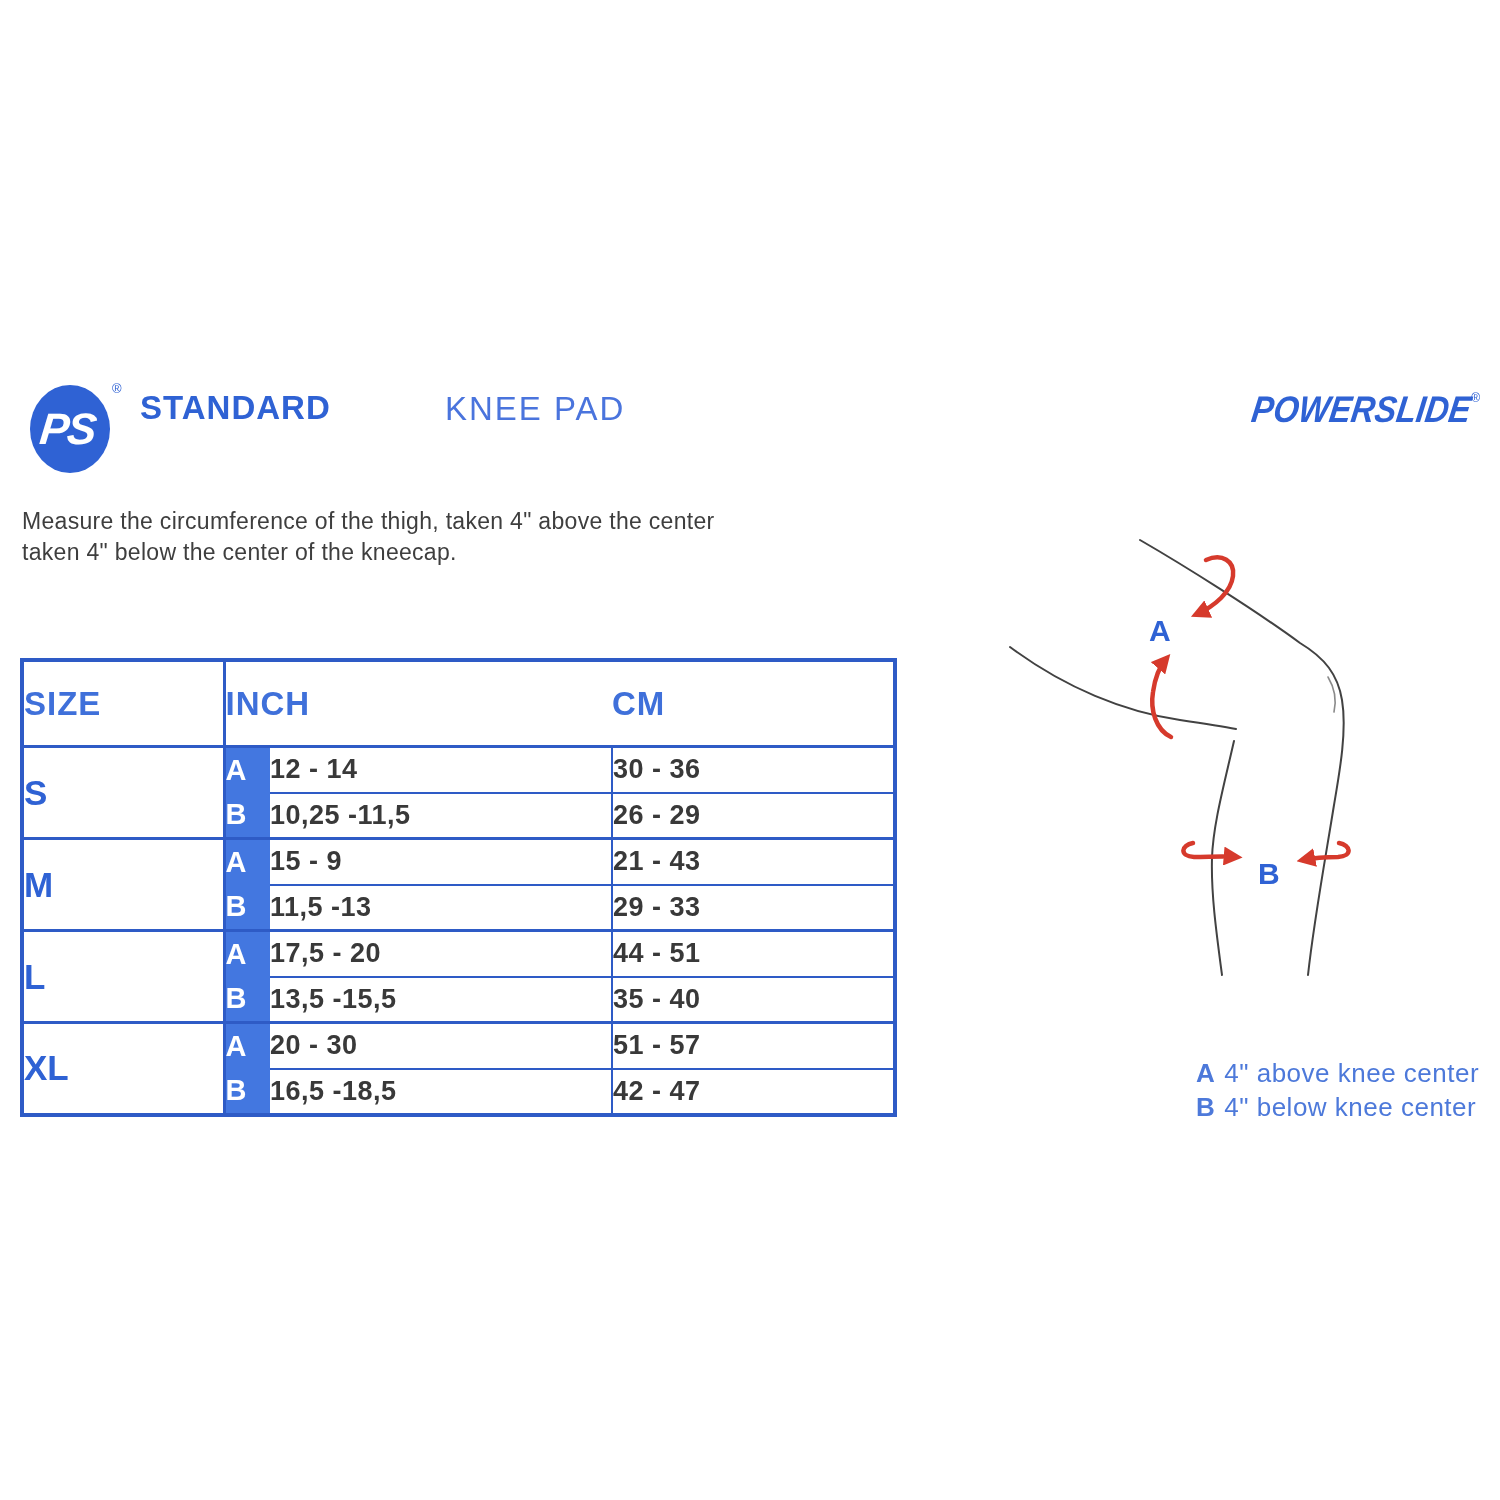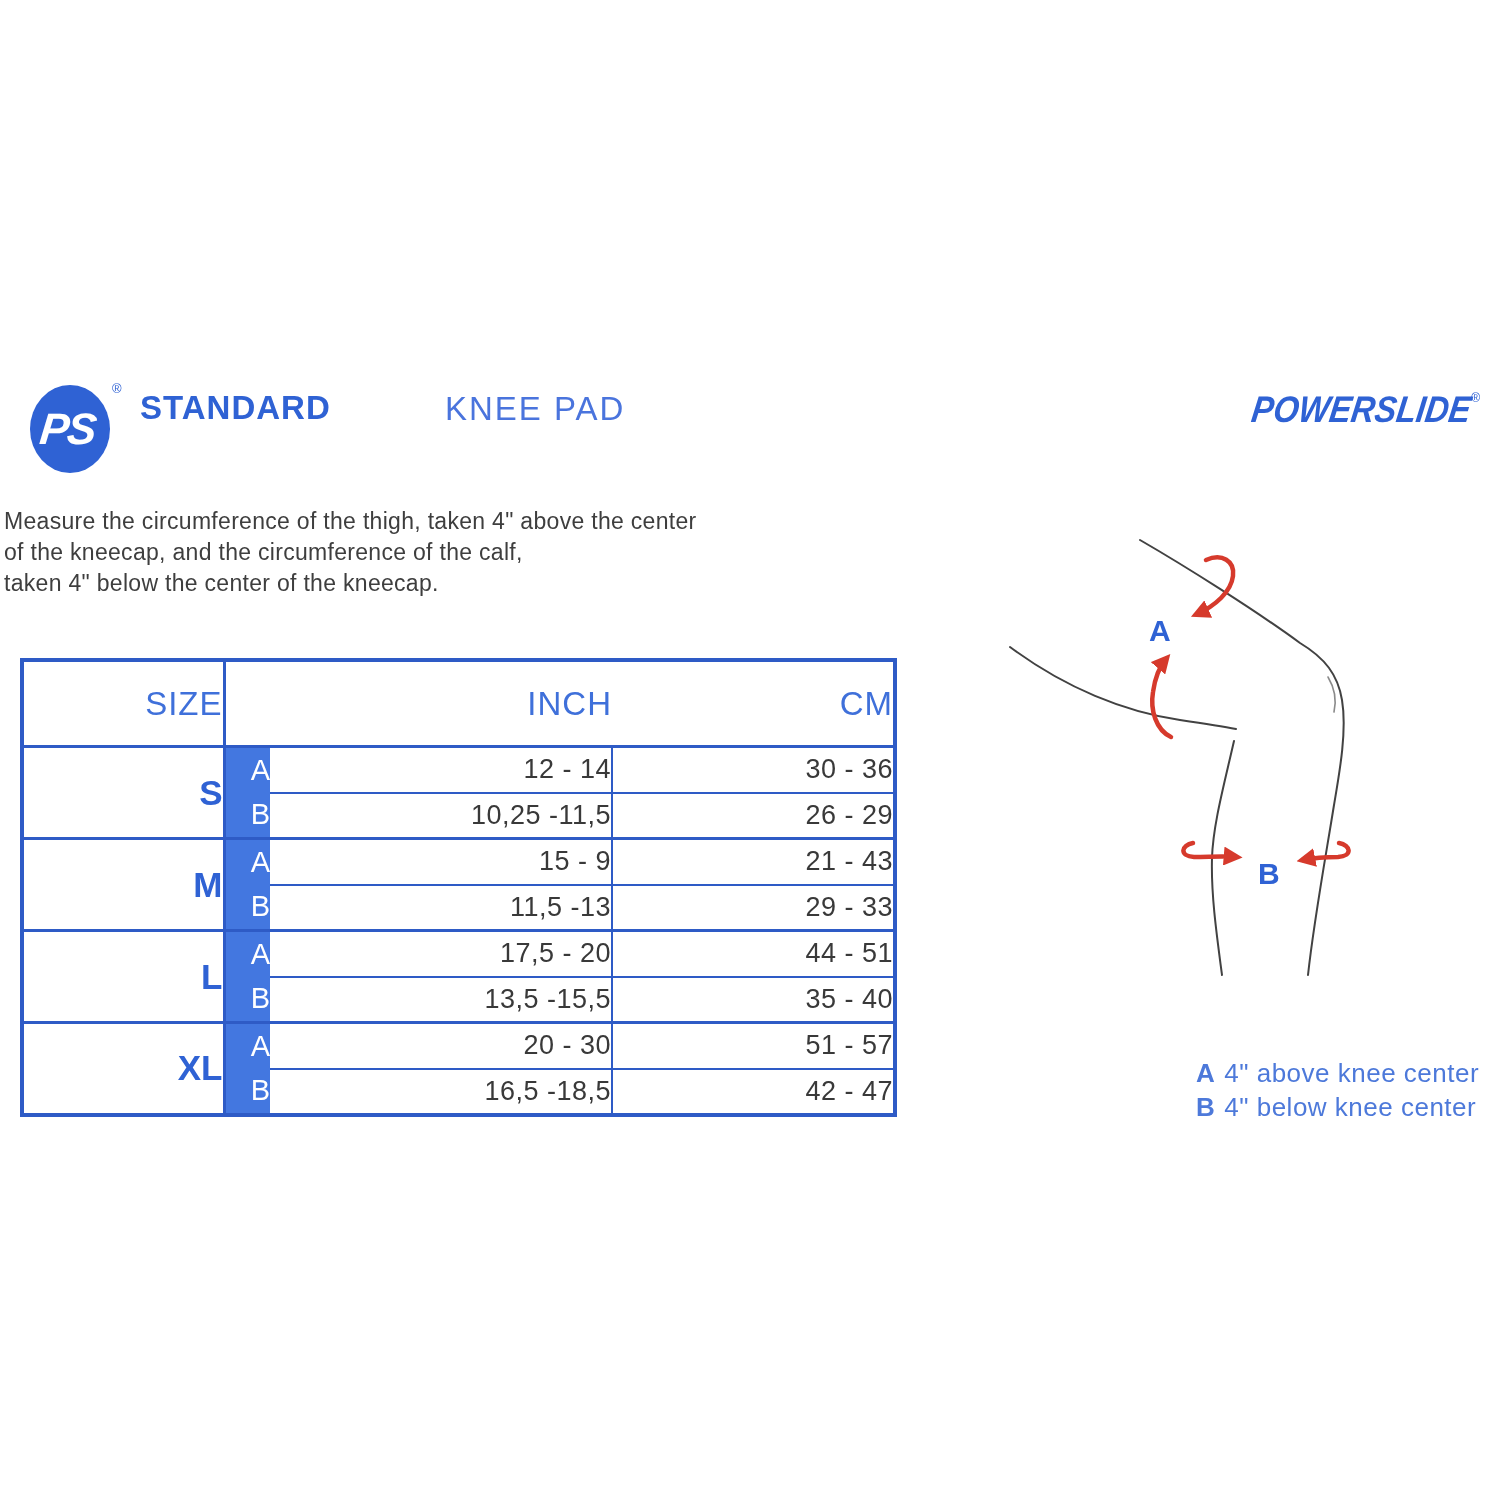--- a/index.html
+++ b/index.html
@@ -26,30 +26,30 @@
     color:var(--knee-pad-blue);letter-spacing:2px;
   }
   .brand-wrap{position:absolute;left:1150px;top:389px;width:330px;text-align:right;}
   .brand{
     display:inline-block;color:var(--brand-blue);font-weight:bold;font-style:italic;
     font-size:37px;letter-spacing:0px;transform:skewX(-8deg) scaleX(0.88);transform-origin:right center;
   }
   .brand-reg{display:inline-block;font-size:12px;color:var(--brand-blue);vertical-align:top;margin-top:2px;}
   
   .description{
-    position:absolute;left:4px;top:506px;font-size:23px;line-height:31px;
+    position:absolute;left:22px;top:506px;font-size:23px;line-height:31px;
     color:var(--body-text);letter-spacing:0.3px;
   }
   
   table.size-table{
     position:absolute;left:20px;top:658px;width:873px;border-collapse:collapse;
     table-layout:fixed;
   }
   table.size-table{border:4px solid var(--table-border);}
-  table.size-table th,table.size-table td{padding:0;text-align:right;vertical-align:middle;}
+  table.size-table th,table.size-table td{padding:0;text-align:left;vertical-align:middle;font-weight:bold;}
   th.col-head{
     height:83px;font-size:33px;font-weight:400;color:var(--header-text);
     letter-spacing:1px;border-bottom:3px solid var(--table-border);
   }
   th.col-head.size-h{border-right:3px solid var(--table-border);}
   tbody tr{height:46px;}
   td.size-cell{
     font-size:35px;font-weight:bold;color:var(--brand-blue);
     border-right:3px solid var(--table-border);border-bottom:3px solid var(--table-border);
   }
@@ -78,21 +78,20 @@
   </div>
   <span class="logo-reg">®</span>
   <div class="product-line">STANDARD</div>
   <div class="product-type">KNEE PAD</div>
   <div class="brand-wrap">
     <span class="brand">POWERSLIDE</span><span class="brand-reg">®</span>
   </div>
 
   <div class="description">
     <div>Measure the circumference of the thigh, taken 4" above the center</div>
-    <div>of the kneecap, and the circumference of the calf,</div>
     <div>taken 4" below the center of the kneecap.</div>
   </div>
 
   <table class="size-table">
     <colgroup>
       <col style="width:202px">
         <col style="width:46px">
         <col style="width:342px">
         <col style="width:283px">
     </colgroup>

